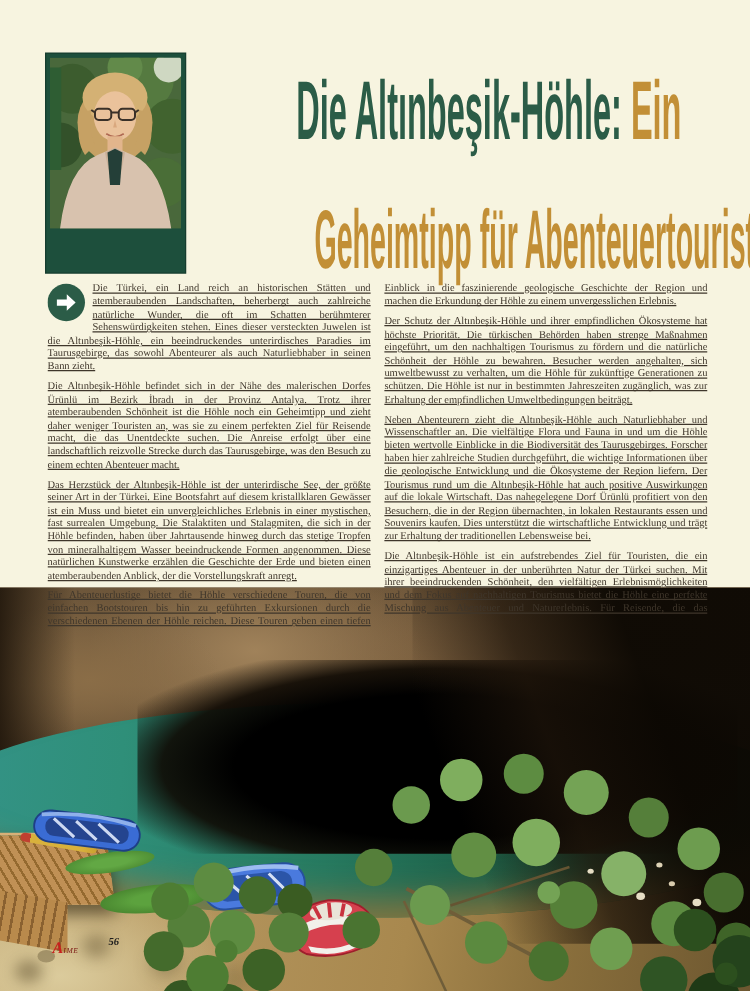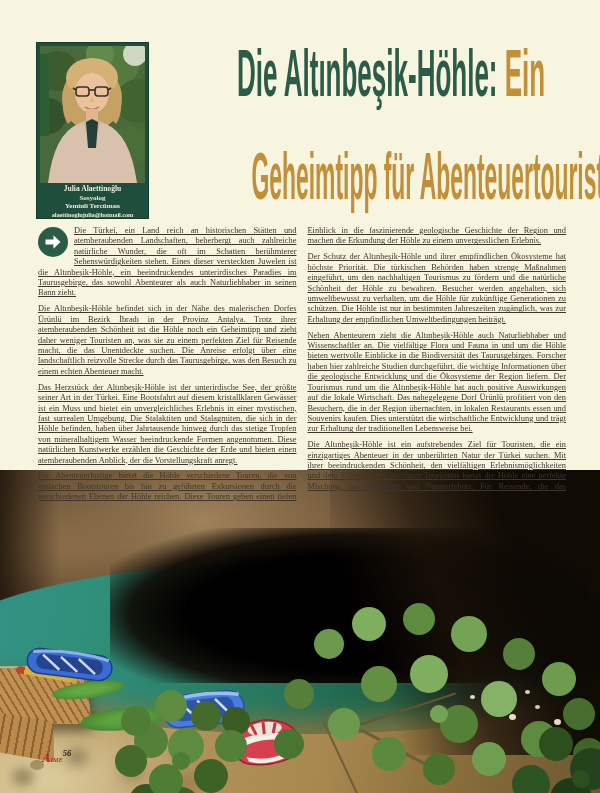--- a/index.html
+++ b/index.html
@@ -10,21 +10,21 @@
   .author-card{position:absolute;left:37px;top:43px;width:111px;height:175px;
     background:#1d4f3c;padding:0;z-index:6;box-shadow:0 0 0 1px #163c2e;}
   .author-photo{position:absolute;left:3px;top:3px;width:105px;height:137px;overflow:hidden;}
   .author-photo svg{display:block;}
   .author-caption{position:absolute;left:0;top:141px;width:111px;text-align:center;color:#f2e9d4;}
   .cap-name{font-size:7.6px;font-weight:bold;line-height:9.5px;}
   .cap-role{font-size:7px;font-weight:bold;line-height:8.6px;}
   .cap-email{font-size:6.4px;font-weight:bold;line-height:8.5px;letter-spacing:-0.1px;}
 
   
-  .title{position:absolute;left:116px;top:0;width:484px;height:215px;z-index:4;}
+  .title{position:absolute;left:116px;top:16px;width:484px;height:215px;z-index:4;}
   .title-line{position:absolute;left:0;width:100%;text-align:center;white-space:nowrap;
     font-family:"Liberation Sans",sans-serif;font-weight:bold;line-height:1;}
   .title-line.l1{top:40px;font-size:52px;transform:scale(0.50,1.28);transform-origin:50% 0;}
   .title-line.l2{top:143px;font-size:52px;transform:scale(0.44,1.28);transform-origin:50% 0;}
   .tg{color:#2b5c47;}
   .ty{color:#c28f36;}
 
   
   .columns{position:absolute;left:38px;top:226px;width:528px;height:282px;z-index:5;
     column-count:2;column-gap:11px;column-fill:auto;overflow:hidden;
@@ -94,21 +94,21 @@
     box-shadow:-25px -35px 0 8px #2c4f1e,10px -10px 0 12px #24431c,-50px 5px 0 10px #2f5424,-10px 20px 0 12px #1f3a16;}
   .pebbles{left:470px;top:225px;width:5px;height:4px;border-radius:50%;background:#e6ddc4;
     box-shadow:20px 8px 0 1px #e6ddc4,-15px 14px 0 0 #ddd2b5,40px 20px 0 1px #e6ddc4,
       65px 10px 0 0 #d8cbae,85px 25px 0 1px #e6ddc4,55px -5px 0 0 #ddd2b5;}
   .sand-shadows{left:30px;top:290px;width:14px;height:10px;border-radius:50%;background:rgba(70,55,25,0.35);
     box-shadow:40px -8px 12px 4px rgba(70,55,25,0.4),95px 6px 14px 5px rgba(70,55,25,0.35),
       -14px 12px 10px 4px rgba(70,55,25,0.4),150px 18px 16px 5px rgba(70,55,25,0.3);}
   .photo-logo{left:42px;top:278px;font-family:"Liberation Serif",serif;font-style:italic;white-space:nowrap;}
   .logo-a{color:#c8201d;font-size:13px;font-weight:bold;}
   .logo-rest{color:#7a1512;font-size:9px;font-weight:normal;font-variant:small-caps;letter-spacing:0.5px;}
-  .logo-num{color:#1d1d1d;font-size:8.5px;font-weight:bold;vertical-align:super;}
+  .logo-num{color:#1d1d1d;font-size:8.5px;font-weight:bold;vertical-align:super;margin-left:24px;}
 </style>
 </head>
 <body>
 
 <div class="page">
 
   <section class="author-card">
     <div class="author-photo">
       <svg width="105" height="137" viewBox="0 0 105 137" xmlns="http://www.w3.org/2000/svg">
         <rect width="105" height="137" fill="#49683b"></rect>
@@ -135,26 +135,20 @@
           <line x1="36" y1="44" x2="33" y2="42"></line>
           <line x1="68" y1="44" x2="71" y2="42"></line>
         </g>
         <rect x="46" y="63" width="12" height="13" fill="#e2b58c"></rect>
         <path d="M8 137 Q14 88 38 78 L52 72 L66 78 Q90 88 97 137 Z" fill="#d8c2ae"></path>
         <path d="M44 76 L52 72 L48 96 Z" fill="#c9b098"></path>
         <path d="M60 76 L52 72 L56 96 Z" fill="#c9b098"></path>
         <path d="M46 76 L52 73 L58 76 L56 102 L48 102 Z" fill="#243f38"></path>
       </svg>
     </div>
-    <div class="author-caption">
-      <div class="cap-name">Julia Alaettinoğlu</div>
-      <div class="cap-role">Sosyolog</div>
-      <div class="cap-role">Yeminli Tercüman</div>
-      <div class="cap-email">alaettinoglujulia@hotmail.com</div>
-    </div>
   </section>
 
   <header class="title">
     <div class="title-line l1"><span class="tg">Die Altınbeşik-Höhle: </span><span class="ty">Ein</span></div>
     <div class="title-line l2 ty">Geheimtipp für Abenteuertouristen</div>
   </header>
 
   <div class="photo">
     <div class="rock-top"></div>
     <div class="rock-left"></div>

